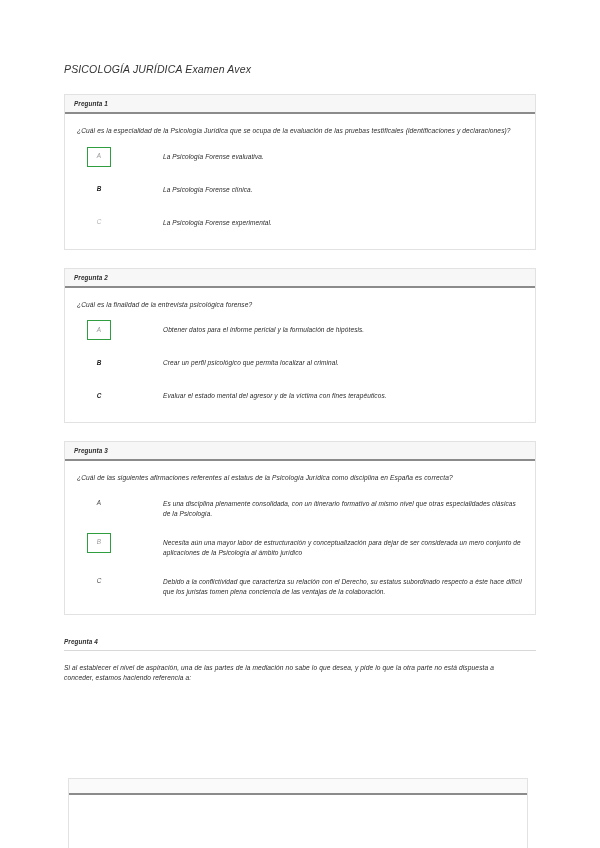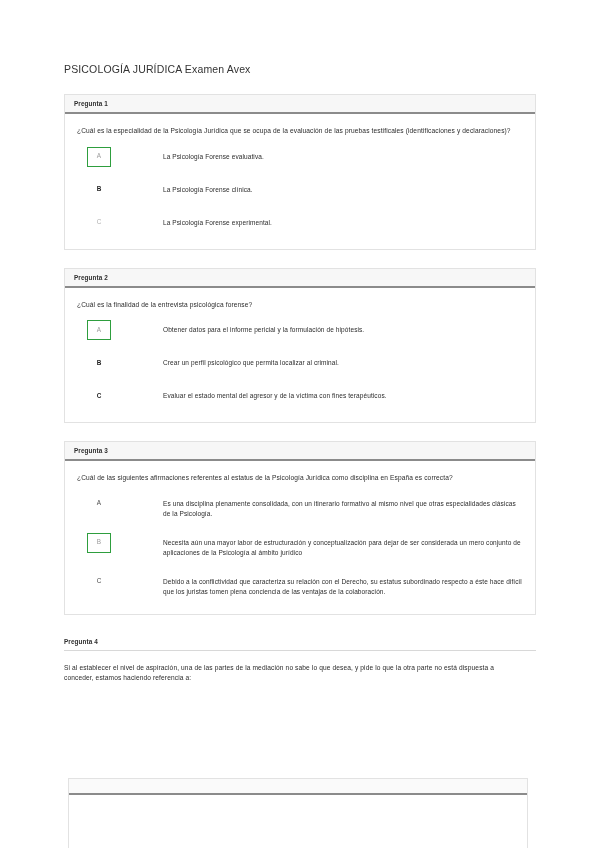--- a/index.html
+++ b/index.html
@@ -14,20 +14,21 @@
     color: #2b2b2b;
     overflow: hidden;
   }
 
   .page {
     position: relative;
     width: 600px;
     height: 848px;
     box-sizing: border-box;
     padding: 0 64px;
+    font-style: italic;
   }
 
   .doc-title {
     font-size: 10.5px;
     color: #333333;
     letter-spacing: 0.15px;
     padding-top: 62px;
     padding-bottom: 0;
     line-height: 14px;
     font-weight: 400;

